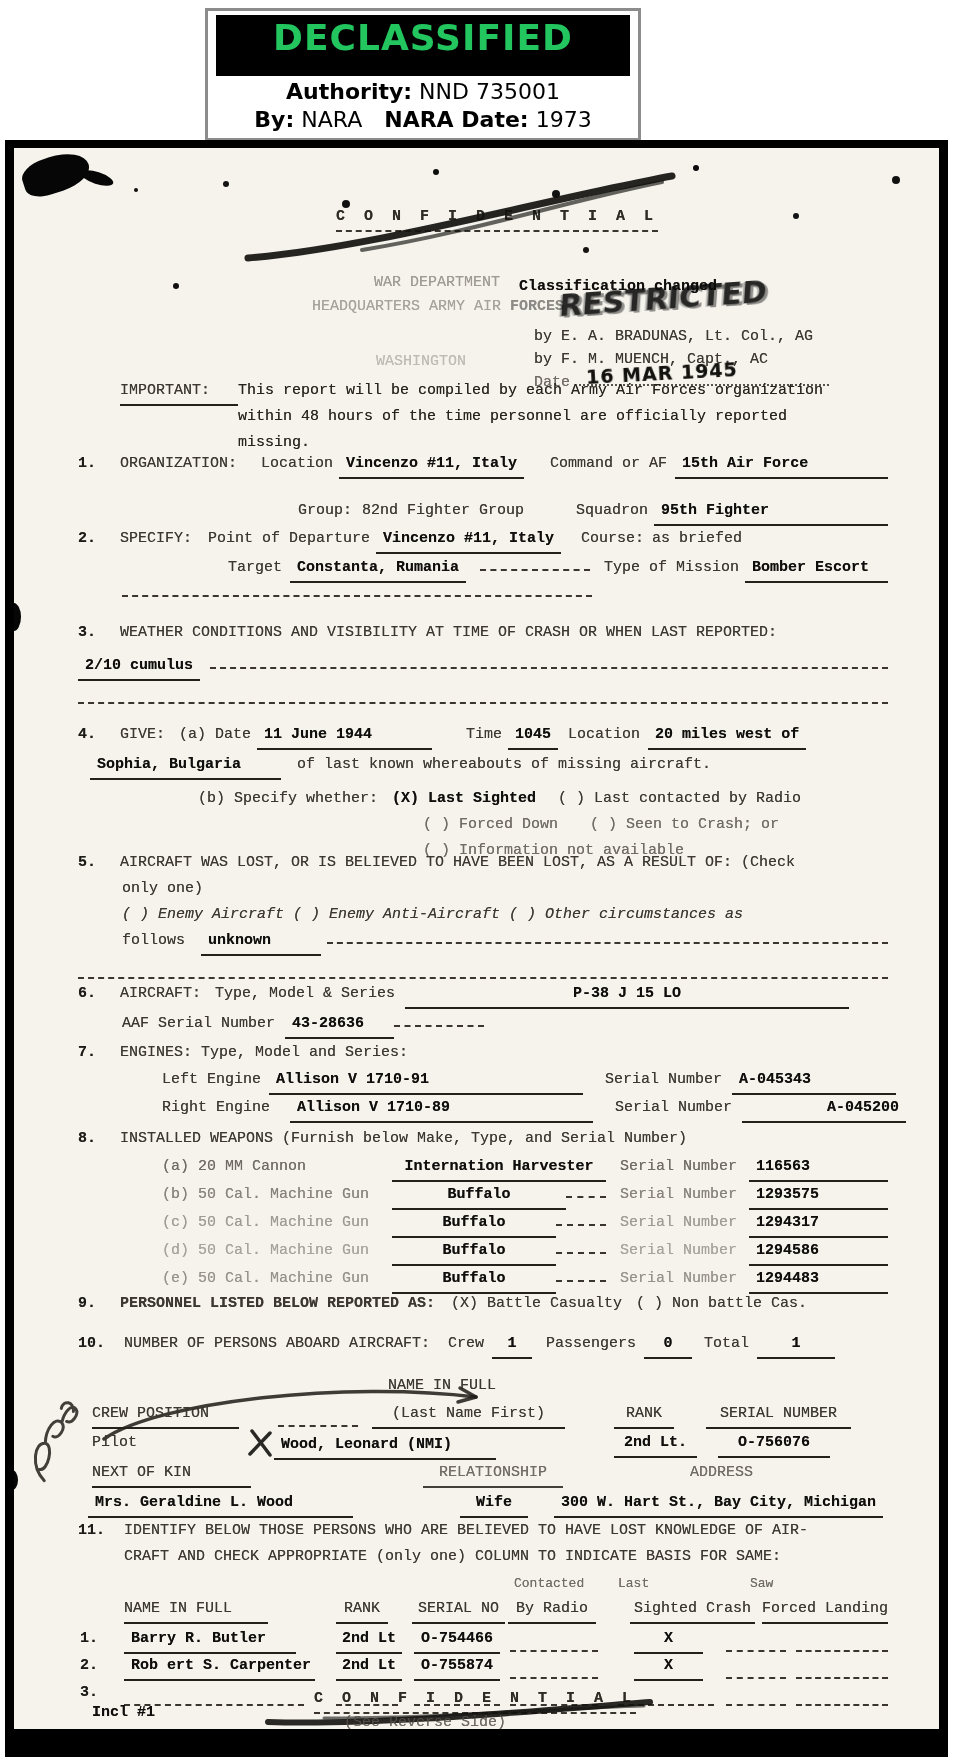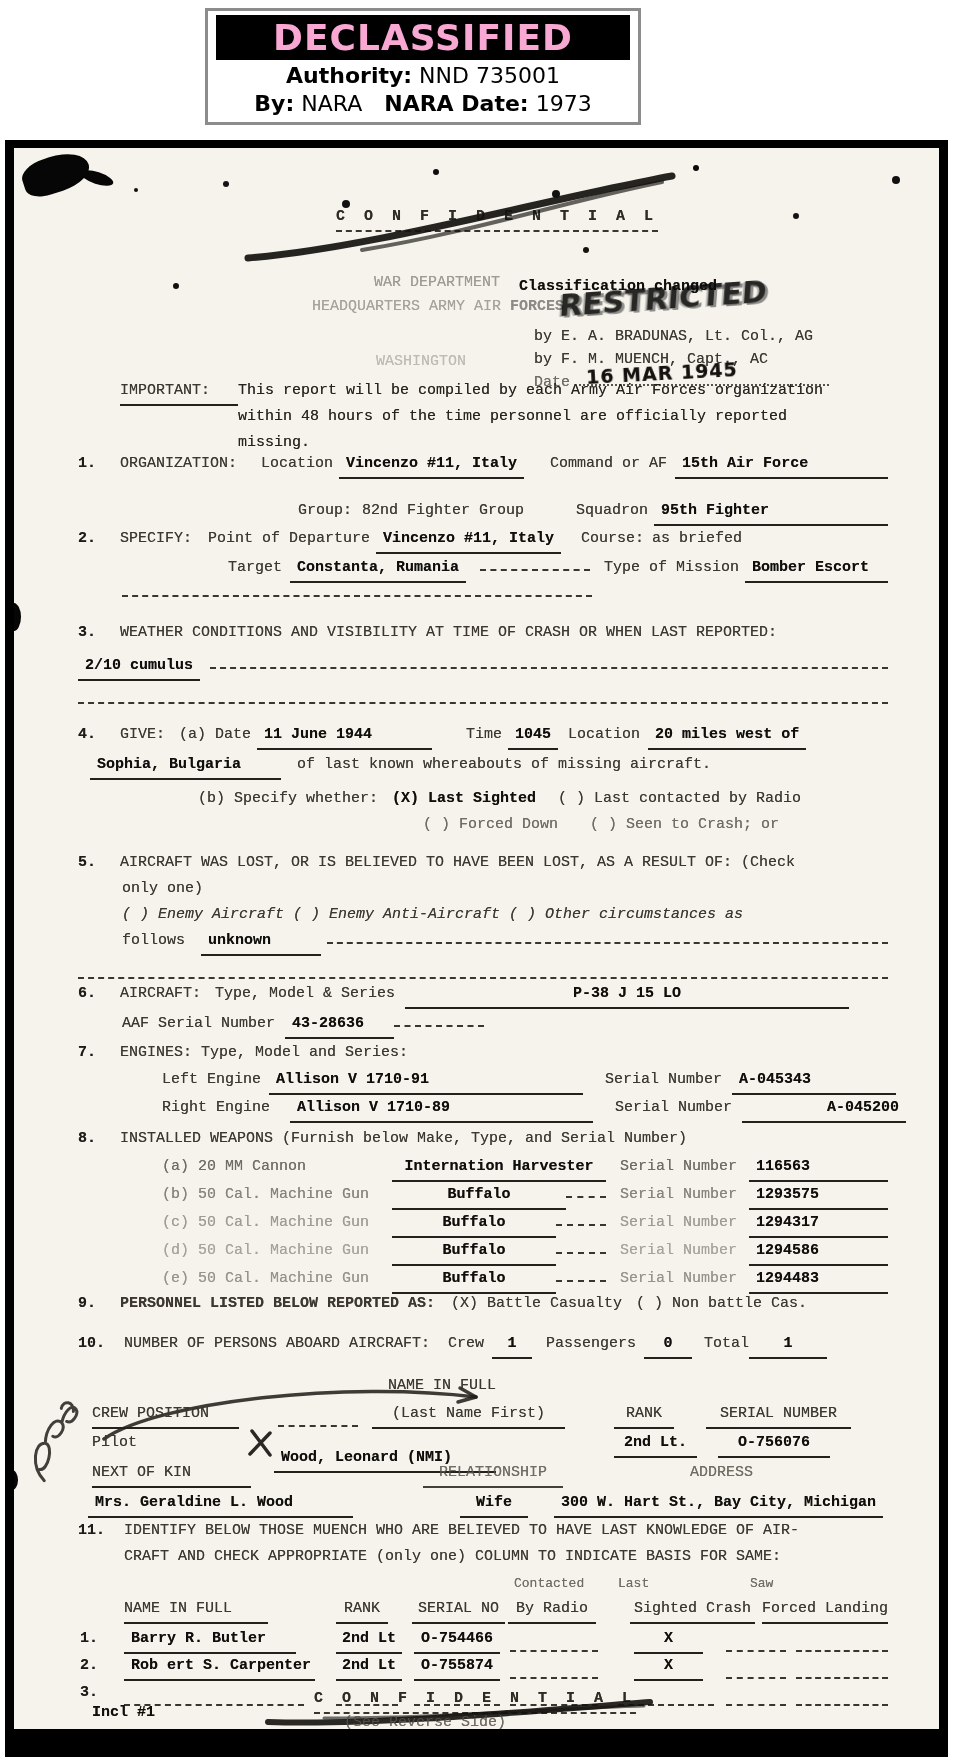--- a/index.html
+++ b/index.html
@@ -3,22 +3,22 @@
 <meta charset="utf-8">
 <style>
   html,body{margin:0;padding:0;}
   body{width:953px;height:1760px;background:#ffffff;position:relative;
        font-family:"Liberation Mono","DejaVu Sans Mono",monospace;}
 
   
   .declass{position:absolute;left:205px;top:8px;width:436px;box-sizing:border-box;
            background:#fff;border:3px solid #8c8c8c;padding:4px 8px 6px;text-align:center;
            font-family:"DejaVu Sans","Liberation Sans",sans-serif;}
-  .declass .bar{background:#000;color:#f9a8d4;font-weight:bold;font-size:36px;
-                letter-spacing:1px;padding:2px 0 2px;}
+  .declass .bar{background:#000;color:#22c55e;font-weight:bold;font-size:36px;
+                letter-spacing:1px;padding:2px 0 18px;}
   .declass .line{font-size:22px;color:#000;margin-top:3px;white-space:nowrap;}
   .declass .line b{font-weight:bold;}
 
   
   .scan{position:absolute;left:5px;top:140px;width:943px;height:1617px;background:#000;
         padding:8px 9px 28px 9px;box-sizing:border-box;}
   .paper{position:relative;width:100%;height:100%;background:#f5f3ec;overflow:hidden;
          color:#26231e;font-size:15px;line-height:26px;
          text-shadow:0 0 .4px rgba(20,18,14,.6);}
   .blk{position:absolute;}
@@ -172,20 +172,23 @@
     </div>
     <div class="row" style="margin-top:6px;margin-left:120px;">
       <span class="lb" style="margin-right:14px;">(b) Specify whether:</span>
       <span class="vn" style="margin-right:22px;">(X) Last Sighted</span>
       <span class="lb">( ) Last contacted by Radio</span>
     </div>
     <div class="row" style="margin-left:345px;">
       <span class="lb2" style="margin-right:32px;">( ) Forced Down</span>
       <span class="lb2">( ) Seen to Crash; or</span>
     </div>
+    <div class="row" style="margin-left:345px;">
+      <span class="lb2">( ) Information not available</span>
+    </div>
   </div>
 
   <div class="blk" style="left:64px;top:702px;width:810px;">
     <div class="row">
       <span class="num">5.</span>
       <span class="lb">AIRCRAFT WAS LOST, OR IS BELIEVED TO HAVE BEEN LOST, AS A RESULT OF:  (Check</span>
     </div>
     <div class="row" style="margin-left:44px;">
       <span class="lb">only one)</span>
     </div>
@@ -286,21 +289,21 @@
   </div>
 
   <div class="blk" style="left:64px;top:1183px;width:810px;">
     <div class="row">
       <span class="num" style="flex-basis:46px;">10.</span>
       <span class="lb" style="margin-right:18px;">NUMBER OF PERSONS ABOARD AIRCRAFT:</span>
       <span class="lb" style="margin-right:8px;">Crew</span>
       <span class="v" style="width:26px;text-align:center;margin-right:14px;">1</span>
       <span class="lb" style="margin-right:8px;">Passengers</span>
       <span class="v" style="width:34px;text-align:center;margin-right:12px;">0</span>
-      <span class="lb" style="text-align:center;">Total</span>
+      <span class="lb" style="margin-right:8px;text-align:center;">Total</span>
       <span class="v" style="width:64px;text-align:center;">1</span>
     </div>
   </div>
 
   <div class="blk" style="left:64px;top:1225px;width:820px;height:155px;">
 
     <svg class="abs" style="left:-56px;top:12px;transform:rotate(-14deg);" width="64" height="104" viewBox="0 0 64 104">
       <path d="M12,92 C2,74 12,52 22,56 C30,60 18,84 10,80 M22,56 C26,42 38,32 43,40 C46,46 36,56 31,51 M43,40 C48,30 57,24 60,30 C62,36 53,44 48,40 M57,32 C60,22 50,18 46,26" stroke="#221f1b" stroke-width="3" fill="none" stroke-linecap="round" opacity=".85"></path>
     </svg>
     <svg class="abs" style="left:20px;top:2px;" width="400" height="72" viewBox="0 0 400 72">
@@ -313,37 +316,37 @@
     <span class="abs lb u" style="left:14px;top:28px;padding-right:30px;">CREW POSITION</span>
     <span class="abs dash" style="left:200px;top:28px;width:80px;height:24px;"></span>
     <span class="abs lb u" style="left:294px;top:28px;padding:0 20px;">(Last Name First)</span>
     <span class="abs lb u" style="left:536px;top:28px;padding:0 12px;">RANK</span>
     <span class="abs lb u" style="left:628px;top:28px;padding:0 14px;">SERIAL NUMBER</span>
 
     <span class="abs lb" style="left:14px;top:57px;">Pilot</span>
     <svg class="abs" style="left:170px;top:56px;" width="26" height="28" viewBox="0 0 26 28">
       <path d="M4,2 L22,26 M22,4 L2,25" stroke="#15130f" stroke-width="3.5" stroke-linecap="round" opacity=".9"></path>
     </svg>
-    <span class="abs v" style="left:196px;top:72px;padding-right:44px;font-family:Liberation Mono, monospace;">Wood, Leonard (NMI)</span>
+    <span class="abs v" style="left:196px;top:59px;padding-right:44px;font-family:Liberation Mono, monospace;">Wood, Leonard (NMI)</span>
     <span class="abs vn u" style="left:536px;top:57px;padding:0 10px;">2nd Lt.</span>
     <span class="abs v" style="left:640px;top:57px;padding:0 20px;">O-756076</span>
 
     <span class="abs lb u" style="left:14px;top:87px;padding-right:60px;">NEXT OF KIN</span>
     <span class="abs lb2 u" style="left:345px;top:87px;padding:0 16px;">RELATIONSHIP</span>
     <span class="abs lb2" style="left:612px;top:87px;">ADDRESS</span>
 
     <span class="abs v" style="left:10px;top:117px;padding-right:60px;">Mrs. Geraldine L. Wood</span>
     <span class="abs v" style="left:382px;top:117px;padding:0 16px;">Wife</span>
     <span class="abs v" style="left:476px;top:117px;">300 W. Hart St., Bay City, Michigan</span>
   </div>
 
   <div class="blk" style="left:64px;top:1366px;width:820px;height:196px;">
     <div class="row" style="margin-top:4px;">
       <span class="num" style="flex-basis:46px;">11.</span>
-      <span class="lb">IDENTIFY BELOW THOSE MUENCH WHO ARE BELIEVED TO HAVE LAST KNOWLEDGE OF AIR-</span>
+      <span class="lb">IDENTIFY BELOW THOSE PERSONS WHO ARE BELIEVED TO HAVE LOST KNOWLEDGE OF AIR-</span>
     </div>
     <div class="row" style="margin-left:46px;">
       <span class="lb">CRAFT AND CHECK APPROPRIATE (only one) COLUMN TO INDICATE BASIS FOR SAME:</span>
     </div>
 
     <span class="abs lb2 small" style="left:436px;top:62px;">Contacted</span>
     <span class="abs lb2 small" style="left:540px;top:62px;">Last</span>
     <span class="abs lb2 small" style="left:672px;top:62px;">Saw</span>
 
     <span class="abs lb u" style="left:46px;top:82px;padding-right:36px;">NAME IN FULL</span>

